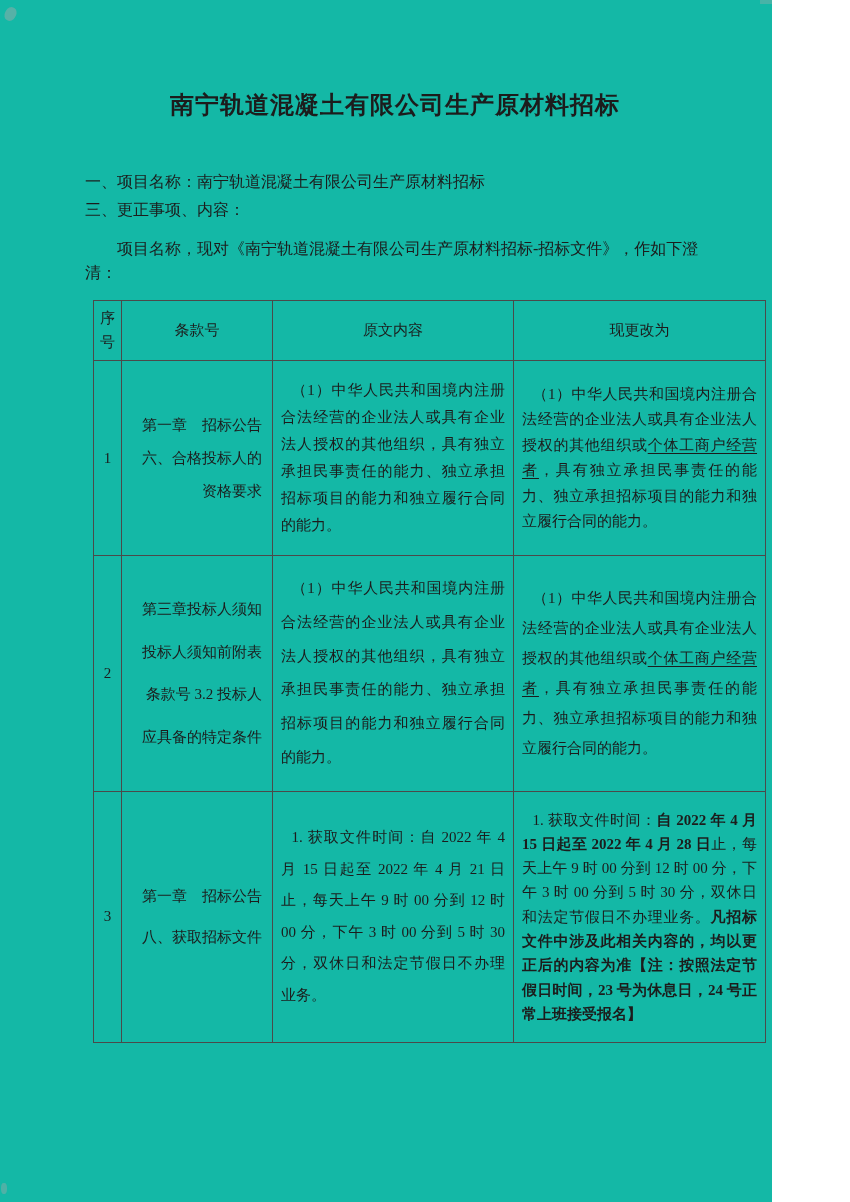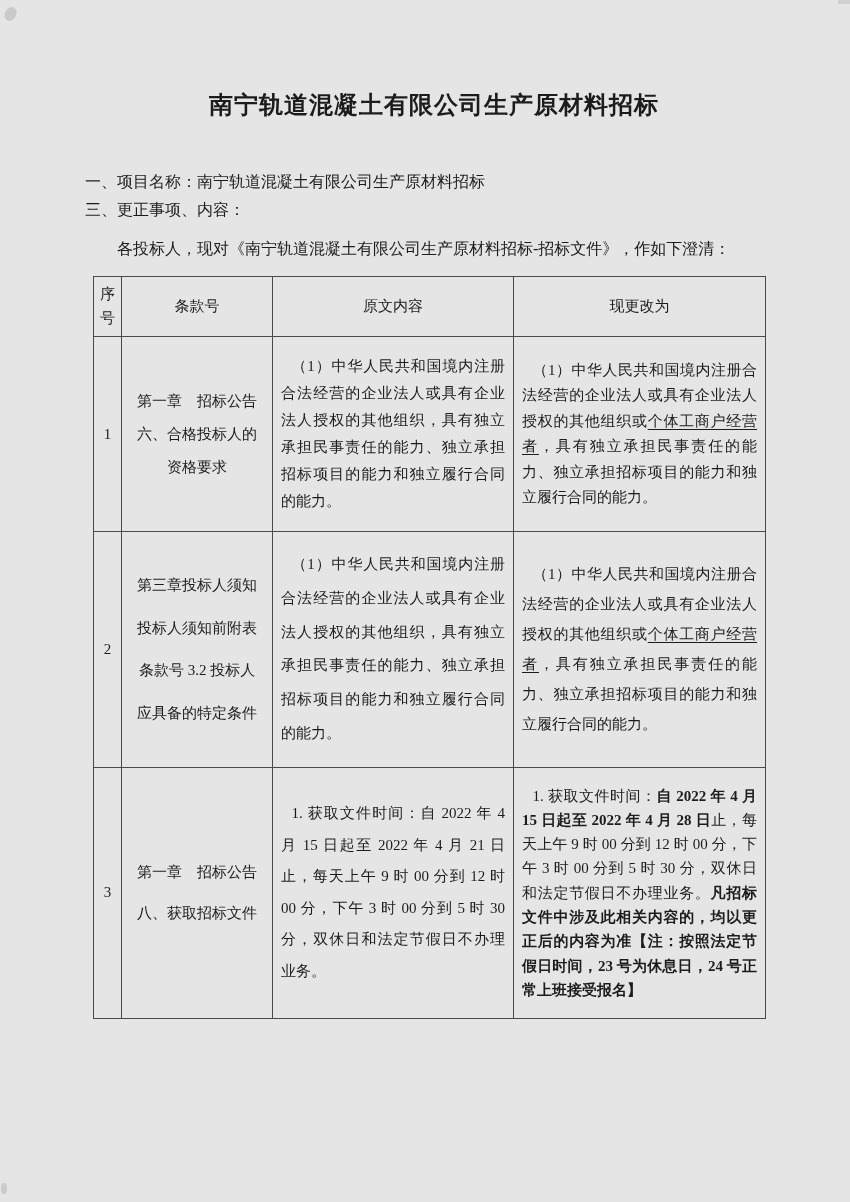--- a/index.html
+++ b/index.html
@@ -1,21 +1,21 @@
 <!DOCTYPE html>
 <html lang="zh"><head>
 <meta charset="utf-8">
 <style>
   html,body{margin:0;padding:0;}
   body{
     width:850px;height:1202px;background:#ffffff;
     font-family:"Liberation Serif","DejaVu Serif",serif;
     color:#1c1c1c;
   }
-  .page{position:relative;width:850px;height:1202px;overflow:hidden;background:#e5e5e5;}
+  .page{position:relative;width:772px;height:1202px;overflow:hidden;background:#14b8a6;}
 
   
   .artifact{position:absolute;background:#a8a8a8;opacity:.45;border-radius:45%;}
   .artifact.tl{left:5px;top:7px;width:11px;height:14px;transform:rotate(28deg);}
   .artifact.tr{right:0;top:0;width:12px;height:4px;border-radius:0;opacity:.35;}
   .artifact.bl{left:1px;bottom:8px;width:6px;height:11px;opacity:.4;}
 
   
   .title-block{margin-top:82px;padding-left:18px;text-align:center;
     font-weight:bold;font-size:24px;line-height:46px;letter-spacing:1px;}
@@ -30,21 +30,21 @@
   
   table.clar{border-collapse:collapse;table-layout:fixed;width:672px;margin:15px 0 0 93px;}
   table.clar td,table.clar th{border:1px solid #4a4a4a;vertical-align:middle;
     font-size:15px;font-weight:normal;overflow:hidden;}
   table.clar thead tr{height:60px;}
   tr.row1{height:176px;}
   tr.row2{height:181px;}
   tr.row3{height:221px;}
   th{font-weight:bold;text-align:center;line-height:1.55;padding:2px 1px;}
   td.col-no{text-align:center;padding:0;}
-  td.col-clause{white-space:pre-line;padding:4px 10px;text-align:center;}
+  td.col-clause{white-space:pre-line;padding:4px 10px;text-align:right;}
   td.col-orig,td.col-rev{padding:16px 8px;text-align:justify;}
   .cellpara{text-indent:0.7em;}
   tr.row1 td.col-clause{line-height:2.2;}
   tr.row1 td.col-orig{line-height:1.8;}
   tr.row1 td.col-rev{line-height:1.7;}
   tr.row2 td.col-clause{line-height:2.85;}
   tr.row2 td.col-orig{line-height:2.25;}
   tr.row2 td.col-rev{line-height:2.0;}
   tr.row3 td.col-clause{line-height:2.7;}
   tr.row3 td.col-orig{line-height:2.1;}
@@ -63,21 +63,21 @@
 
   <div class="title-block">
     <div>南宁轨道混凝土有限公司生产原材料招标</div>
   </div>
 
   <div class="items">
     <div class="item">一、项目名称：南宁轨道混凝土有限公司生产原材料招标</div>
     <div class="item">三、更正事项、内容：</div>
   </div>
 
-  <div class="intro">各投标人，现对《南宁轨道混凝土有限公司生产原材料招标-招标文件》，作如下澄清：</div>
+  <div class="intro">项目名称，现对《南宁轨道混凝土有限公司生产原材料招标-招标文件》，作如下澄清：</div>
 
   <table class="clar">
     <colgroup>
       <col style="width:28px">
       <col style="width:151px">
       <col style="width:241px">
       <col style="width:252px">
     </colgroup>
     <thead>
       <tr>

